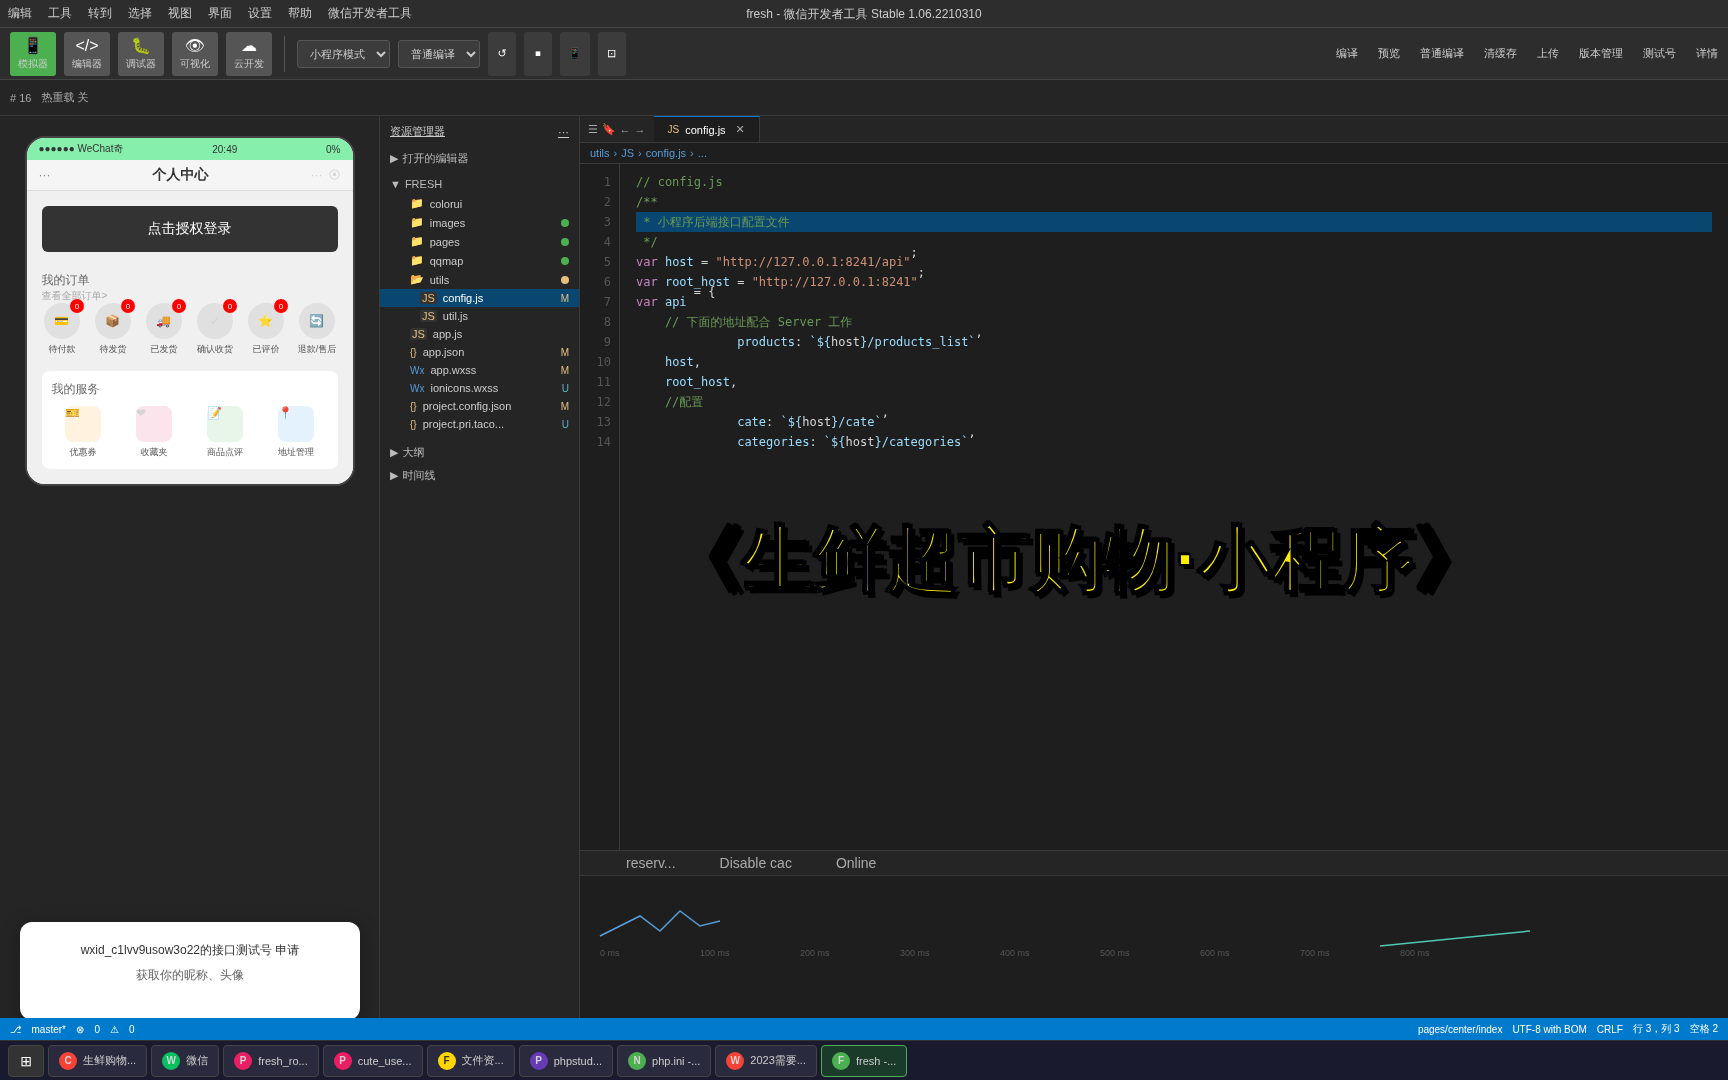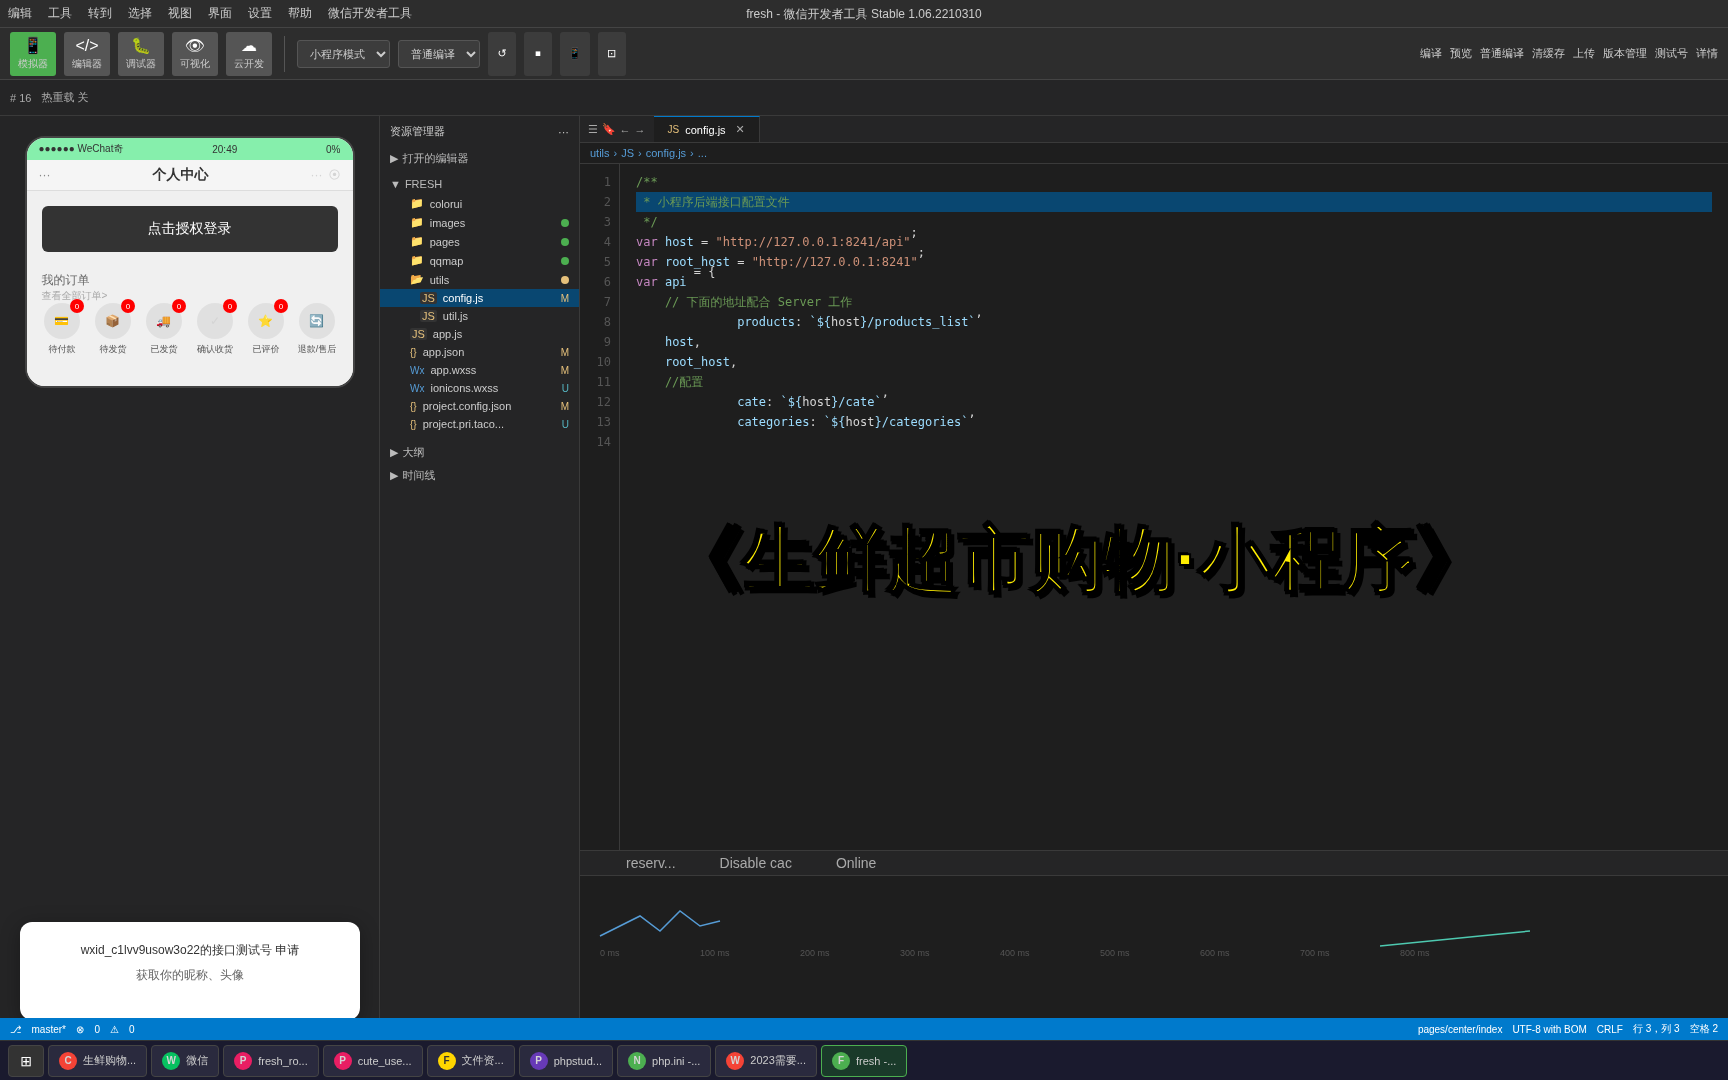--- a/index.html
+++ b/index.html
@@ -11,21 +11,21 @@
     .title-bar { position: absolute; top: 0; left: 50%; transform: translateX(-50%); color: #aaa; font-size: 12px; line-height: 28px; white-space: nowrap; }
 
     
     .toolbar { background: #2d2d2d; height: 52px; display: flex; align-items: center; padding: 0 10px; gap: 8px; border-bottom: 1px solid #444; }
     .tool-btn { background: #555; border: none; color: #fff; padding: 4px 8px; border-radius: 3px; cursor: pointer; font-size: 11px; display: flex; flex-direction: column; align-items: center; gap: 2px; min-width: 44px; height: 44px; justify-content: center; }
     .tool-btn.green { background: #4caf50; }
     .tool-btn.icon-only { min-width: 36px; }
     .tool-btn-label { font-size: 10px; color: #ccc; }
     .toolbar-sep { width: 1px; background: #555; height: 36px; margin: 0 4px; }
     .toolbar-select { background: #3c3c3c; border: 1px solid #555; color: #ccc; padding: 4px 8px; border-radius: 3px; font-size: 11px; height: 28px; }
-    .toolbar-right { margin-left: auto; display: flex; align-items: center; gap: 8px; }
+    .toolbar-right { margin-left: auto; display: flex; align-items: center; gap: 20px; }
     .toolbar-right span { color: #ccc; font-size: 11px; cursor: pointer; }
 
     
     .sec-toolbar { background: #252526; height: 36px; display: flex; align-items: center; padding: 0 10px; gap: 10px; border-bottom: 1px solid #3a3a3a; }
     .sec-toolbar span { color: #aaa; font-size: 11px; cursor: pointer; }
 
     
     .main-layout { display: flex; height: calc(1080px - 28px - 52px - 36px - 30px); }
 
     
@@ -52,21 +52,21 @@
     .dialog-overlay { position: absolute; bottom: 50px; left: 20px; width: 340px; background: #fff; border-radius: 12px; padding: 20px; box-shadow: 0 4px 20px rgba(0,0,0,0.3); }
     .dialog-title { font-size: 12px; color: #333; text-align: center; margin-bottom: 8px; }
     .dialog-desc { font-size: 12px; color: #666; text-align: center; margin-bottom: 16px; }
     .dialog-btns { display: flex; gap: 10px; justify-content: center; }
     .dialog-btn { padding: 8px 40px; border-radius: 20px; border: 1px solid #ddd; cursor: pointer; font-size: 13px; }
     .dialog-btn.cancel { background: #f5f5f5; color: #666; }
     .dialog-btn.confirm { background: #4caf50; color: #fff; border: none; }
 
     
     .file-explorer { width: 200px; background: #252526; border-right: 1px solid #3a3a3a; flex-shrink: 0; overflow-y: auto; }
-    .explorer-header { padding: 8px 10px; display: flex; justify-content: space-between; align-items: center; color: #ccc; font-size: 11px; }
+    .explorer-header { padding: 8px 10px; display: flex; justify-content: space-between; align-items: center; color: #ccc; font-size: 11px; text-decoration: underline; }
     .explorer-section { margin-bottom: 4px; }
     .explorer-section-title { padding: 4px 10px; color: #bbb; font-size: 11px; cursor: pointer; display: flex; align-items: center; gap: 4px; }
     .file-tree { padding: 0; }
     .tree-item { padding: 3px 10px 3px 20px; cursor: pointer; display: flex; align-items: center; gap: 6px; font-size: 11px; color: #ccc; }
     .tree-item.active { background: #094771; color: #fff; }
     .tree-item .badge { margin-left: auto; color: #aaa; font-size: 10px; }
     .tree-item .badge.yellow { color: #e5c07b; }
     .folder-icon { color: #e5c07b; }
     .js-icon { color: #e5c07b; background: #333; border-radius: 2px; padding: 0 2px; }
     .indent-1 { padding-left: 30px; }
@@ -243,20 +243,41 @@
               </div>
               <span class="sim-order-label">已评价</span>
             </div>
             <div class="sim-order-item">
               <div class="sim-order-icon">
                 🔄
               </div>
               <span class="sim-order-label">退款/售后</span>
             </div>
           </div>
+          <div class="sim-services">
+            <div style="font-size:12px;color:#666;margin-bottom:8px;">我的服务</div>
+            <div class="sim-service-grid">
+              <div class="sim-service-item">
+                <div class="sim-service-icon" style="background:#fff3e0;">🎫</div>
+                <span class="sim-service-label">优惠券</span>
+              </div>
+              <div class="sim-service-item">
+                <div class="sim-service-icon" style="background:#fce4ec;">❤</div>
+                <span class="sim-service-label">收藏夹</span>
+              </div>
+              <div class="sim-service-item">
+                <div class="sim-service-icon" style="background:#e8f5e9;">📝</div>
+                <span class="sim-service-label">商品点评</span>
+              </div>
+              <div class="sim-service-item">
+                <div class="sim-service-icon" style="background:#e3f2fd;">📍</div>
+                <span class="sim-service-label">地址管理</span>
+              </div>
+            </div>
+          </div>
         </div>
       </div>
 
       <div class="dialog-overlay">
         <div class="dialog-title">wxid_c1lvv9usow3o22的接口测试号 申请</div>
         <div class="dialog-desc">获取你的昵称、头像</div>
       </div>
     </div>
   </div>
 
@@ -387,20 +408,21 @@
           <div>7</div>
           <div>8</div>
           <div>9</div>
           <div>10</div>
         <div>11</div>
           <div>12</div>
           <div>13</div>
           <div>14</div>
       </div>
       <div class="code-lines">
+        <div class="code-line"><span class="c-comment">// config.js</span></div>
         <div class="code-line"><span class="c-comment">/**</span></div>
         <div class="code-line" style="background:#094771;"><span class="c-comment"> * 小程序后端接口配置文件</span></div>
         <div class="code-line"><span class="c-comment"> */</span></div>
         <div class="code-line">
           <span class="c-keyword">var</span>&nbsp;<span class="c-var">host</span>&nbsp;=&nbsp;<span class="c-string">"http://127.0.0.1:8241/api"</span>;
         </div>
         <div class="code-line">
           <span class="c-keyword">var</span>&nbsp;<span class="c-var">root_host</span>&nbsp;=&nbsp;<span class="c-string">"http://127.0.0.1:8241"</span>;
         </div>
         <div class="code-line">

